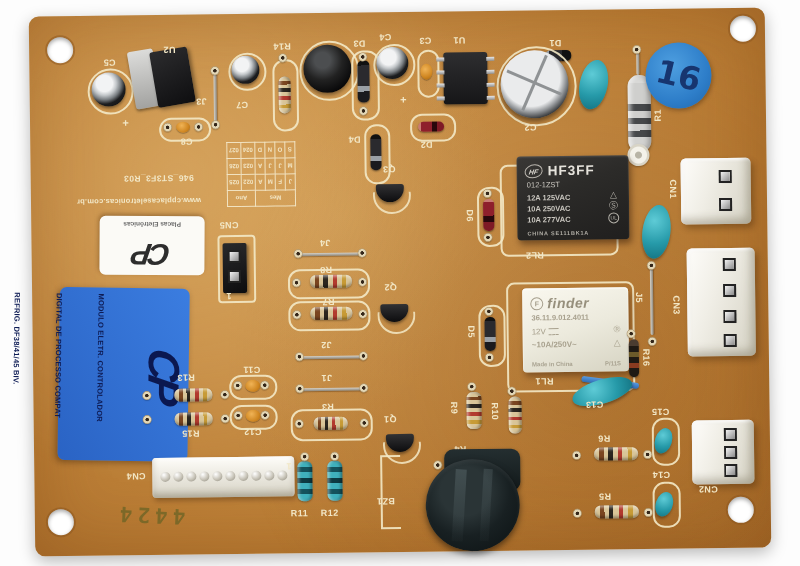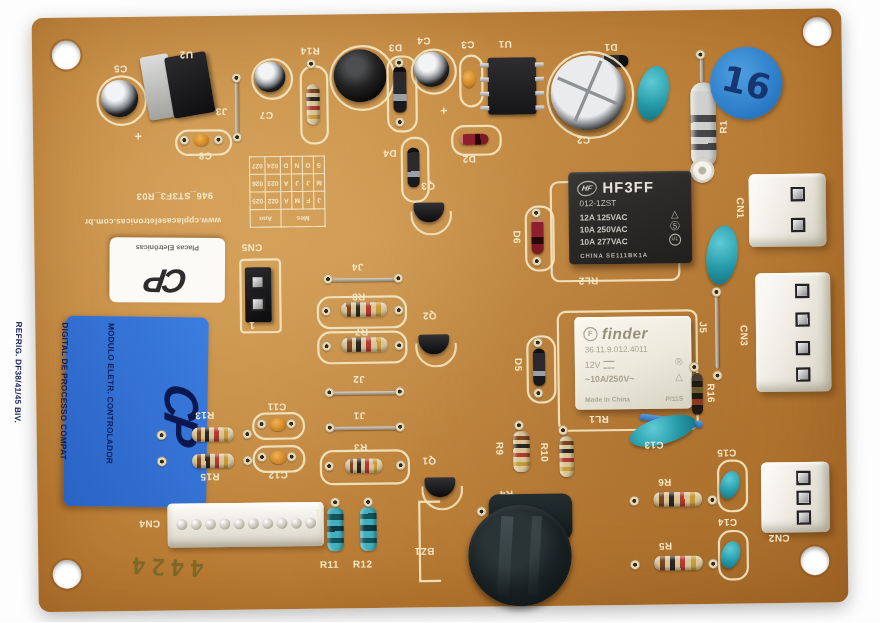--- a/index.html
+++ b/index.html
@@ -259,21 +259,21 @@
   <span class="a lbl flip" style="left:494px;top:240px">RL2</span>
 
   <div class="a tealcap" style="left:611px;top:196px;width:28px;height:54px;transform:rotate(8deg)"></div>
 
   <div class="a stad" style="left:474px;top:272px;width:124px;height:106px;border-radius:8px"></div>
   <div class="a relay1" style="left:490px;top:278px;width:106px;height:84px">
     <div class="a" style="left:8px;top:7px;display:flex;align-items:center">
       <span style="display:inline-flex;align-items:center;justify-content:center;width:11px;height:11px;border:1.5px solid #a59e8c;border-radius:50%;font:bold 7px 'Liberation Sans',sans-serif;color:#a59e8c;margin-right:4px">F</span>
       <span style="font-weight:bold;font-style:italic;font-size:14px;letter-spacing:.5px;color:#968f7c">finder</span>
     </div>
-    <div class="a" style="left:9px;top:25px;font-weight:normal;font-size:7.5px;color:#a8a18e">36.11.9.012.4011</div>
+    <div class="a" style="left:9px;top:25px;font-weight:bold;font-size:7.5px;color:#a8a18e">36.11.9.012.4011</div>
     <div class="a" style="left:9px;top:39px;font-weight:normal;font-size:8px;color:#a8a18e">
       <span>12V</span><span class="dcsym"></span>
     </div>
     <div class="a" style="right:8px;top:37px;font-size:7px;color:#a8a18e">Ⓡ</div>
     <div class="a" style="left:9px;top:52px;font-weight:bold;font-size:8px;color:#a8a18e">~10A/250V~</div>
     <div class="a" style="right:8px;top:50px;font-size:9px;color:#a8a18e">△</div>
     <div class="a" style="left:9px;bottom:5px;font-size:6px;font-weight:bold;color:#aaa492">Made in China</div>
     <div class="a" style="right:8px;bottom:5px;font-size:6px;font-weight:bold;color:#aaa492">P/11S</div>
   </div>
   <span class="a lbl flip" style="left:502px;top:366px">RL1</span>

